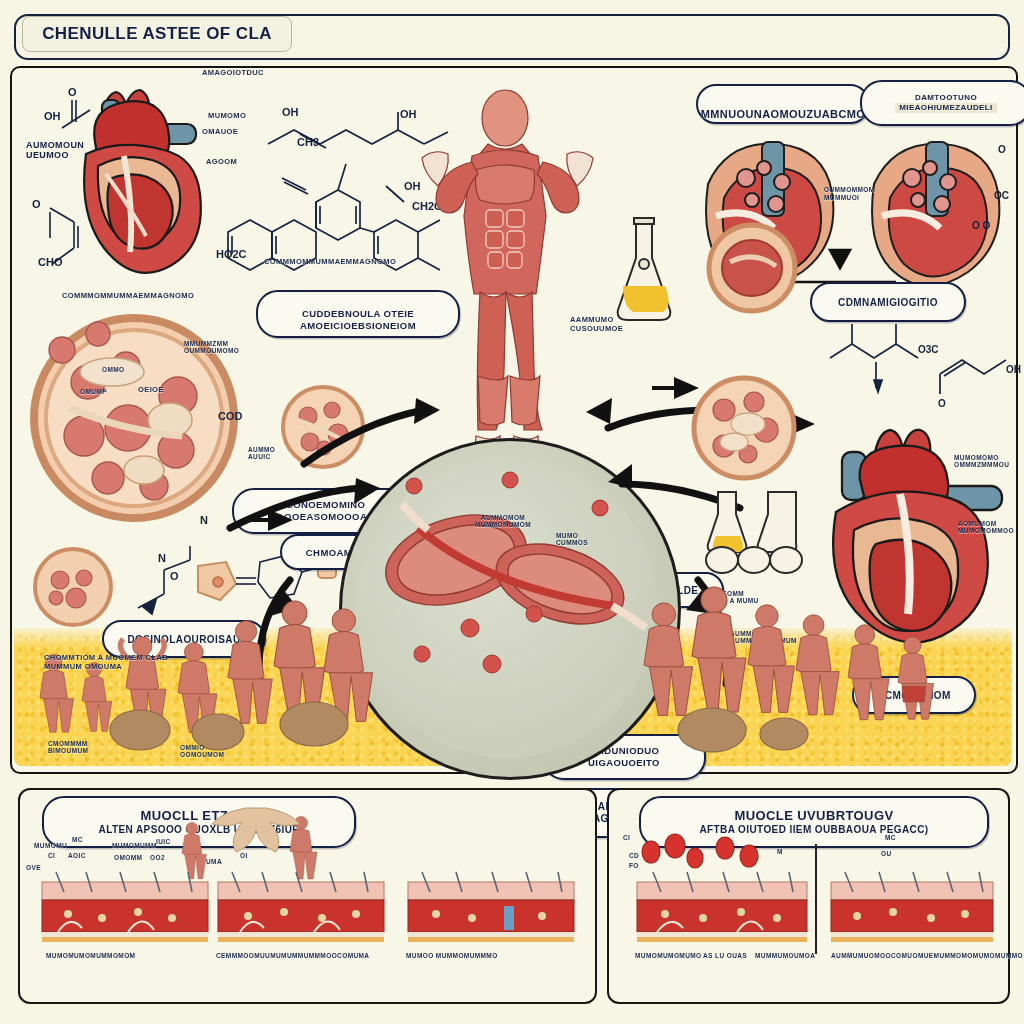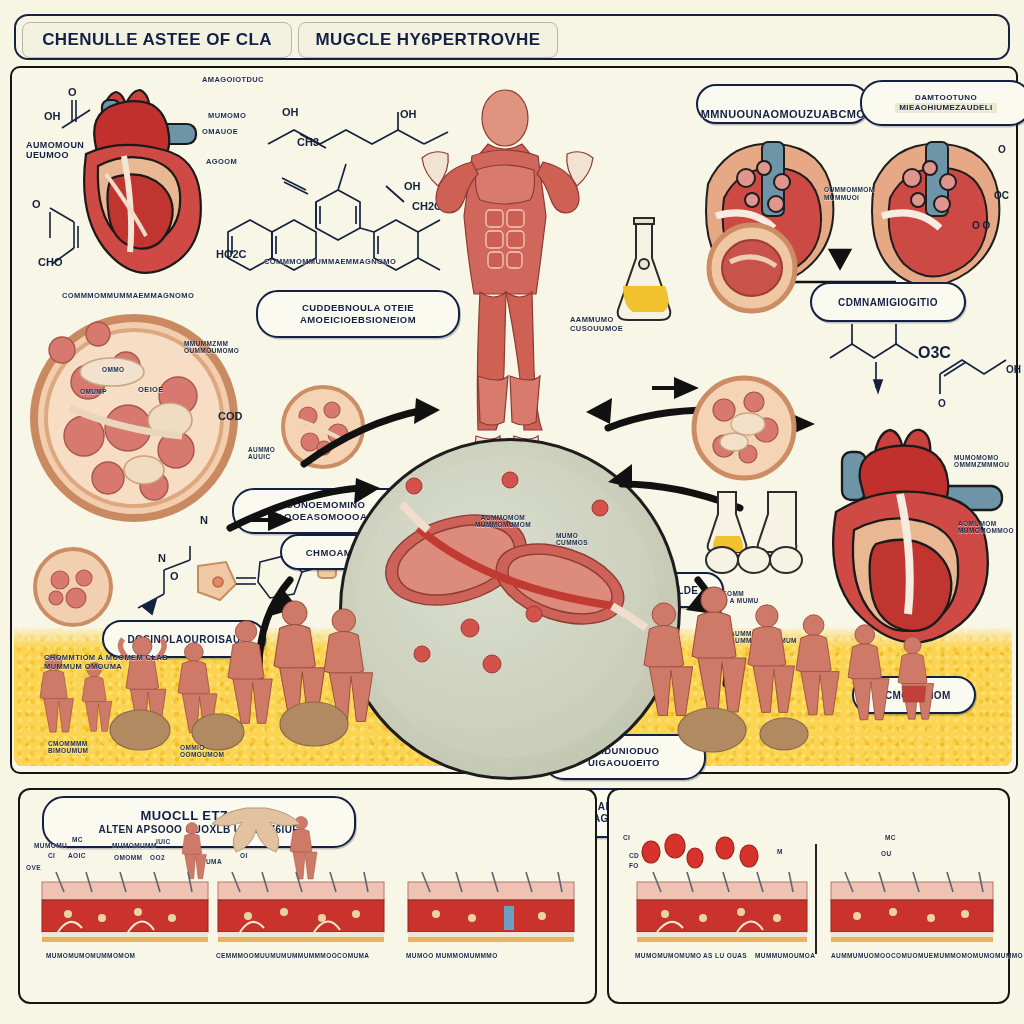--- a/index.html
+++ b/index.html
@@ -14,21 +14,21 @@
         color:#132043;text-shadow:0 .5px 0 rgba(255,255,255,.6);}
   .blur{filter:blur(.35px);}
   .pill{border:2.4px solid #132043;border-radius:22px;background:#fbfaf0;
         display:flex;align-items:center;justify-content:center;text-align:center;
         box-shadow:1px 1.5px 0 rgba(19,32,67,.25);}
   .frame{border:2.6px solid #141414;border-radius:10px;background:#f8f6e6;}
 
   
   #tabbar{left:14px;top:14px;width:996px;height:46px;
           border:2.6px solid #16233f;border-radius:14px;background:#f6f4e2;
-          display:flex;align-items:flex-end;gap:6px;padding:0 6px;box-sizing:border-box;}
+          display:flex;align-items:flex-start;gap:0;padding:0 6px;box-sizing:border-box;}
   .tab{height:34px;border:1.6px solid #b9b8a2;border-radius:8px;background:#f3f1df;
        display:flex;align-items:center;justify-content:center;padding:0 10px;}
   .tab .t{font-size:17px;}
   #tab1{flex:0 0 248px;}
   #tab2{flex:1 1 auto;gap:0;}
   #tab2 .t{font-size:17px;}
   #tab2 .sub{border-left:1.6px solid #3b3b30;padding-left:9px;margin-left:9px;font-size:17px;}
   #tab3{flex:0 0 238px;}
 
   
@@ -65,23 +65,20 @@
   .pillbox.two{line-height:1.25;}
 </style>
 </head>
 <body>
 
 <div id="poster">
 
   <div id="tabbar" class="abs">
     <div id="tab1" class="tab">
       <span class="t caps blur">CHENULLE ASTEE OF CLA</span>
-    </div>
-    <div id="tab3" class="tab">
-      <span class="t caps blur">MUGCLE HY6PERTROVHE</span>
     </div>
   </div>
 
   <div id="main" class="abs frame">
 
     <div class="corn" style="left:2px;top:560px;width:998px;height:138px;border-radius:0 0 8px 8px;opacity:.95;"></div>
     <div class="abs" style="left:2px;top:556px;width:998px;height:24px;background:linear-gradient(#f8f6e6,rgba(252,211,77,0));"></div>
 
     <svg class="abs" style="left:28px;top:14px;" width="190" height="200" viewBox="0 0 190 200">
       <g stroke="#1a1a1a" stroke-width="2.2">
@@ -149,21 +146,21 @@
         <line x1="178" y1="104" x2="196" y2="120"></line>
       </g>
     </svg>
     <div class="abs chemlbl" style="left:270px;top:38px;">OH</div>
     <div class="abs chemlbl" style="left:388px;top:40px;">OH</div>
     <div class="abs chemlbl" style="left:285px;top:68px;">CH3</div>
     <div class="abs chemlbl" style="left:392px;top:112px;">OH</div>
     <div class="abs chemlbl" style="left:204px;top:180px;">HO2C</div>
     <div class="abs chemlbl" style="left:400px;top:132px;">CH2OH</div>
 
-    <div class="abs label sm caps blur" style="left:190px;top:8px;text-align:right;">AMAGOIOTDUC</div>
+    <div class="abs label sm caps blur" style="left:190px;top:1px;text-align:right;">AMAGOIOTDUC</div>
     <div class="abs label sm caps blur" style="left:196px;top:44px;">MUMOMO</div>
     <div class="abs label sm caps blur" style="left:190px;top:60px;">OMAUOE</div>
     <div class="abs label sm caps blur" style="left:194px;top:90px;">AGOOM</div>
     <div class="abs label sm caps blur" style="left:252px;top:190px;width:120px;">COMMMOMMUMMAEMMAGNOMO</div>
 
     <svg class="abs" style="left:398px;top:18px;" width="190" height="410" viewBox="0 0 190 410">
       <g fill="#d1665c" stroke="#8d3a33" stroke-width="1.2">
         <ellipse cx="95" cy="32" rx="23" ry="28" fill="#e0937f"></ellipse>
         <path d="M78 58 q17 10 34 0 l10 12 q-27 12-54 0 z" fill="#cf6054"></path>
 
@@ -275,21 +272,21 @@
         <polyline points="6,40 28,26 50,40 72,26 94,40"></polyline>
         <line x1="28" y1="26" x2="28" y2="6"></line>
           <line x1="72" y1="26" x2="72" y2="6"></line>
         <polyline points="116,56 138,42 160,56 182,42"></polyline>
         <line x1="120" y1="58" x2="142" y2="44"></line>
         <line x1="116" y1="56" x2="116" y2="76"></line>
         <line x1="52" y1="44" x2="52" y2="70"></line>
         <polygon points="50,62 58,62 54,74" fill="#15223f"></polygon>
       </g>
     </svg>
-    <div class="abs chemlbl" style="left:906px;top:276px;font-size:16px;">O3C</div>
+    <div class="abs chemlbl" style="left:906px;top:276px;font-size:10px;">O3C</div>
     <div class="abs chemlbl" style="left:994px;top:296px;font-size:10px;">OH</div>
     <div class="abs chemlbl" style="left:926px;top:330px;font-size:10px;">O</div>
     <div class="abs label xs caps blur" style="left:762px;top:268px;width:64px;">
       <div></div>
       <div></div>
     </div>
     <div class="abs label xs caps blur" style="left:936px;top:248px;width:64px;">
       <div></div>
       <div></div>
     </div>
@@ -369,21 +366,21 @@
       </g>
     </svg>
     <div class="abs chemlbl" style="left:188px;top:446px;font-size:11px;">N</div>
     <div class="abs chemlbl" style="left:146px;top:484px;font-size:11px;">N</div>
     <div class="abs chemlbl" style="left:158px;top:502px;font-size:11px;">O</div>
     <div class="abs label xs caps blur" style="left:226px;top:548px;width:60px;">
       <div></div>
       <div></div>
     </div>
 
-    <div class="abs pill pillbox two" style="left:244px;top:222px;width:180px;height:36px;flex-direction:column;">
+    <div class="abs pill pillbox two" style="left:244px;top:222px;width:180px;height:36px;flex-direction:column;justify-content:flex-end;">
       <span class="caps blur" style="font-size:9.5px;">CUDDEBNOULA OTEIE</span>
       <span class="caps blur" style="font-size:9.5px;">AMOEICIOEBSIONEIOM</span>
     </div>
     <div class="abs pill pillbox two" style="left:220px;top:420px;width:156px;height:34px;flex-direction:column;">
       <span class="caps blur" style="font-size:9.5px;">ACONOEMOMINO</span>
       <span class="caps blur" style="font-size:9.5px;">AOOEASOMOOOA</span>
     </div>
     <div class="abs pill pillbox" style="left:268px;top:466px;width:120px;height:24px;">
       <span class="caps blur" style="font-size:9.5px;">CHMOAMOUSLINO</span>
     </div>
@@ -770,20 +767,24 @@
       <div class="abs label xs caps blur" style="left:48px;top:62px;">AOIC</div>
       <div class="abs label xs caps blur" style="left:92px;top:52px;">MUMOMUMM</div>
       <div class="abs label xs caps blur" style="left:94px;top:64px;">OMOMM</div>
       <div class="abs label xs caps blur" style="left:136px;top:48px;">IUIC</div>
       <div class="abs label xs caps blur" style="left:130px;top:64px;">OO2</div>
       <div class="abs label xs caps blur" style="left:186px;top:68px;">UMA</div>
       <div class="abs label xs caps blur" style="left:220px;top:62px;">OI</div>
     </div>
 
     <div id="bpRight" class="abs">
+      <div class="abs pill pillbox two" style="left:30px;top:6px;width:326px;height:40px;flex-direction:column;">
+        <span class="caps blur" style="font-size:13px;">MUOCLE UVUBRTOUGV</span>
+        <span class="caps blur" style="font-size:10px;">AFTBA OIUTOED IIEM OUBBAOUA PEGACC)</span>
+      </div>
 
       <svg class="abs" style="left:24px;top:46px;" width="160" height="34">
         <g fill="#d8322c" stroke="#9c231e" stroke-width="1.2">
           <ellipse cx="18" cy="16" rx="9" ry="11"></ellipse>
             <ellipse cx="42" cy="10" rx="10" ry="12"></ellipse>
           <ellipse cx="62" cy="22" rx="8" ry="10"></ellipse>
             <ellipse cx="92" cy="12" rx="9" ry="11"></ellipse>
           <ellipse cx="116" cy="20" rx="9" ry="11"></ellipse>
         </g>
       </svg>

